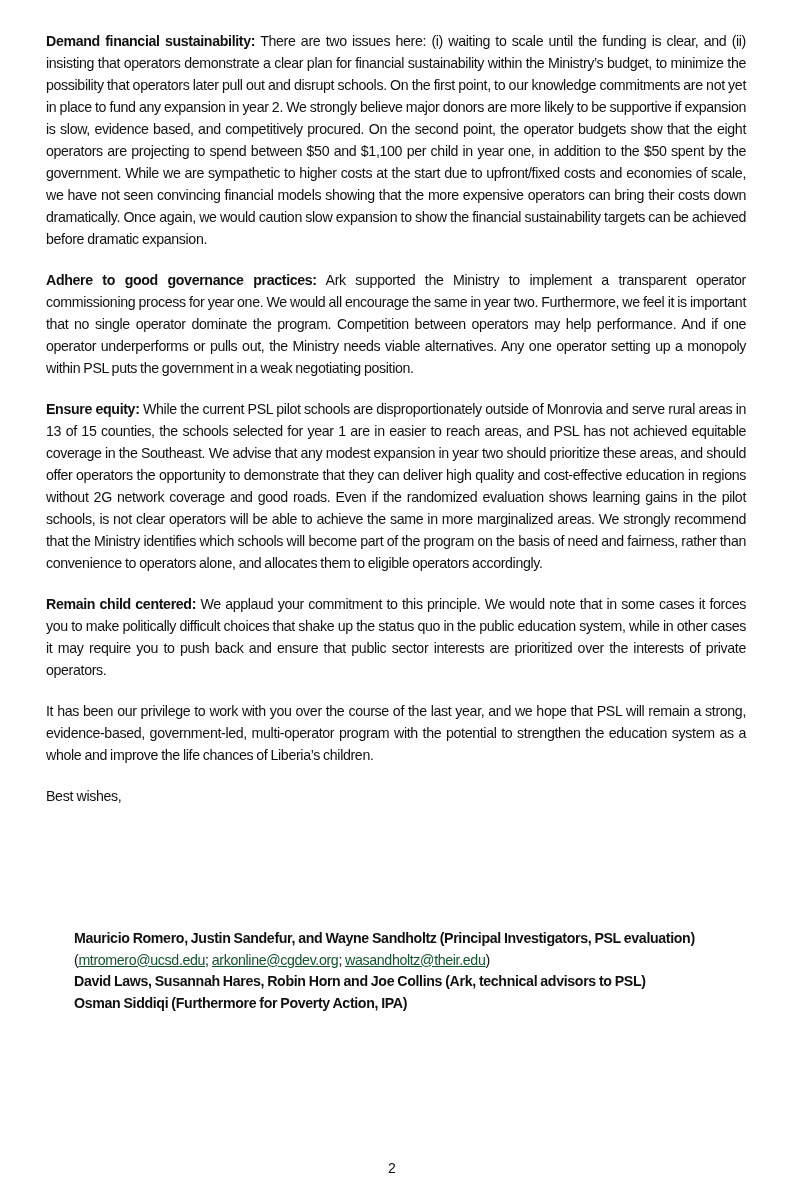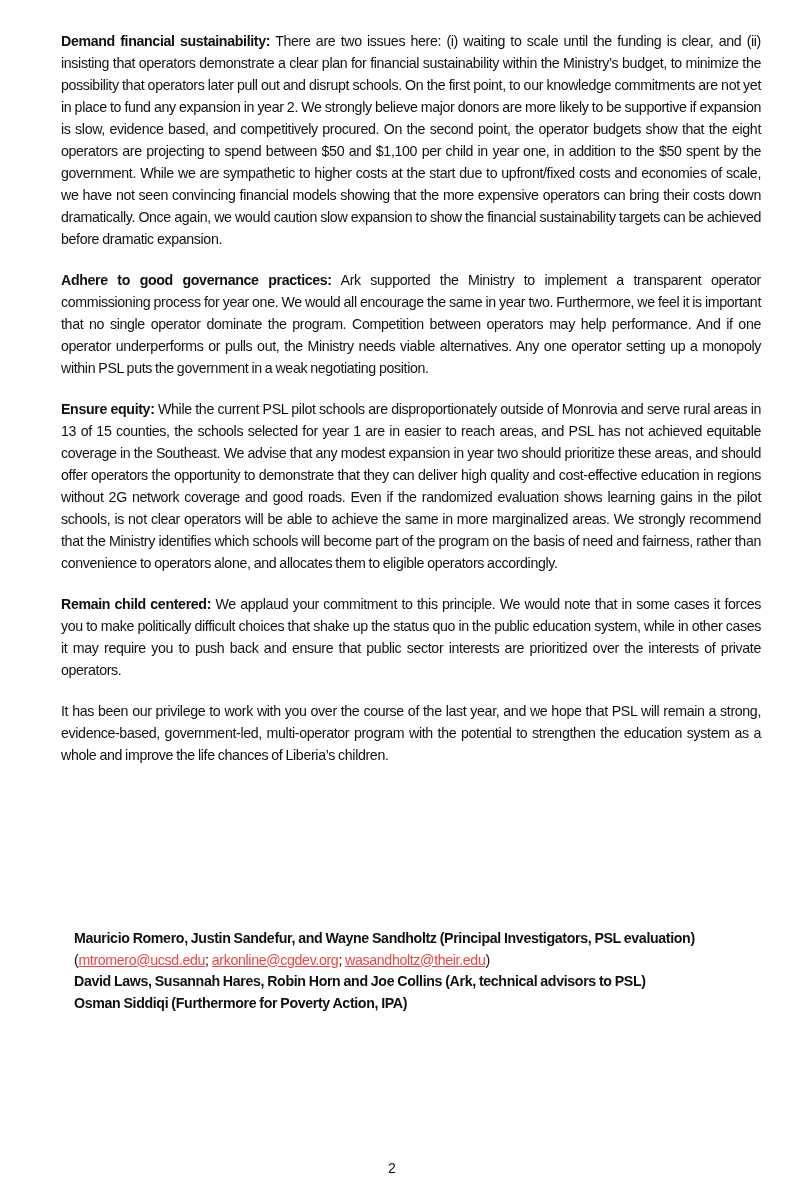--- a/index.html
+++ b/index.html
@@ -13,21 +13,20 @@
       overflow: hidden;
       position: relative;
       font-family: "Liberation Sans", sans-serif;
       color: #111111;
     }
     .page {
       position: absolute;
       left: 46px;
       top: 30px;
       width: 700px;
-      margin-left: 15px;
     }
     .para {
       margin: 0 0 19px 0;
       font-size: 14.2px;
       line-height: 22px;
       text-align: justify;
       letter-spacing: -0.35px;
       word-spacing: -0.5px;
     }
     .para .heading {
@@ -51,21 +50,21 @@
       margin-left: 28px;
     }
     .sig-name {
       font-weight: bold;
       margin: 0;
     }
     .sig-emails {
       margin: 0;
     }
     .email-link {
-      color: #ef4444;
+      color: #14532d;
       text-decoration: underline;
       cursor: pointer;
     }
     .sep {
       color: #111111;
     }
     .page-number {
       position: absolute;
       left: 388px;
       top: 1160px;
@@ -86,20 +85,21 @@
   </p>
   <p class="para">
     <span class="heading">Ensure equity:</span><span> While the current PSL pilot schools are disproportionately outside of Monrovia and serve rural areas in 13 of 15 counties, the schools selected for year 1 are in easier to reach areas, and PSL has not achieved equitable coverage in the Southeast. We advise that any modest expansion in year two should prioritize these areas, and should offer operators the opportunity to demonstrate that they can deliver high quality and cost-effective education in regions without 2G network coverage and good roads. Even if the randomized evaluation shows learning gains in the pilot schools, is not clear operators will be able to achieve the same in more marginalized areas. We strongly recommend that the Ministry identifies which schools will become part of the program on the basis of need and fairness, rather than convenience to operators alone, and allocates them to eligible operators accordingly.</span>
   </p>
   <p class="para">
     <span class="heading">Remain child centered:</span><span> We applaud your commitment to this principle. We would note that in some cases it forces you to make politically difficult choices that shake up the status quo in the public education system, while in other cases it may require you to push back and ensure that public sector interests are prioritized over the interests of private operators.</span>
   </p>
   <p class="para">
     <span>It has been our privilege to work with you over the course of the last year, and we hope that PSL will remain a strong, evidence-based, government-led, multi-operator program with the potential to strengthen the education system as a whole and improve the life chances of Liberia’s children.</span>
   </p>
+  <p class="closing">Best wishes,</p>
 </div>
 
 <div class="signatures">
   <div>
     <p class="sig-name">Mauricio Romero, Justin Sandefur, and Wayne Sandholtz (Principal Investigators, PSL evaluation)</p>
     <p class="sig-emails"><span>(</span><a class="email-link">mtromero@ucsd.edu</a><span class="sep">; </span><a class="email-link">arkonline@cgdev.org</a><span class="sep">; </span><a class="email-link">wasandholtz@their.edu</a><span>)</span></p>
   </div>
   <div>
     <p class="sig-name">David Laws, Susannah Hares, Robin Horn and Joe Collins (Ark, technical advisors to PSL)</p>
   </div>

